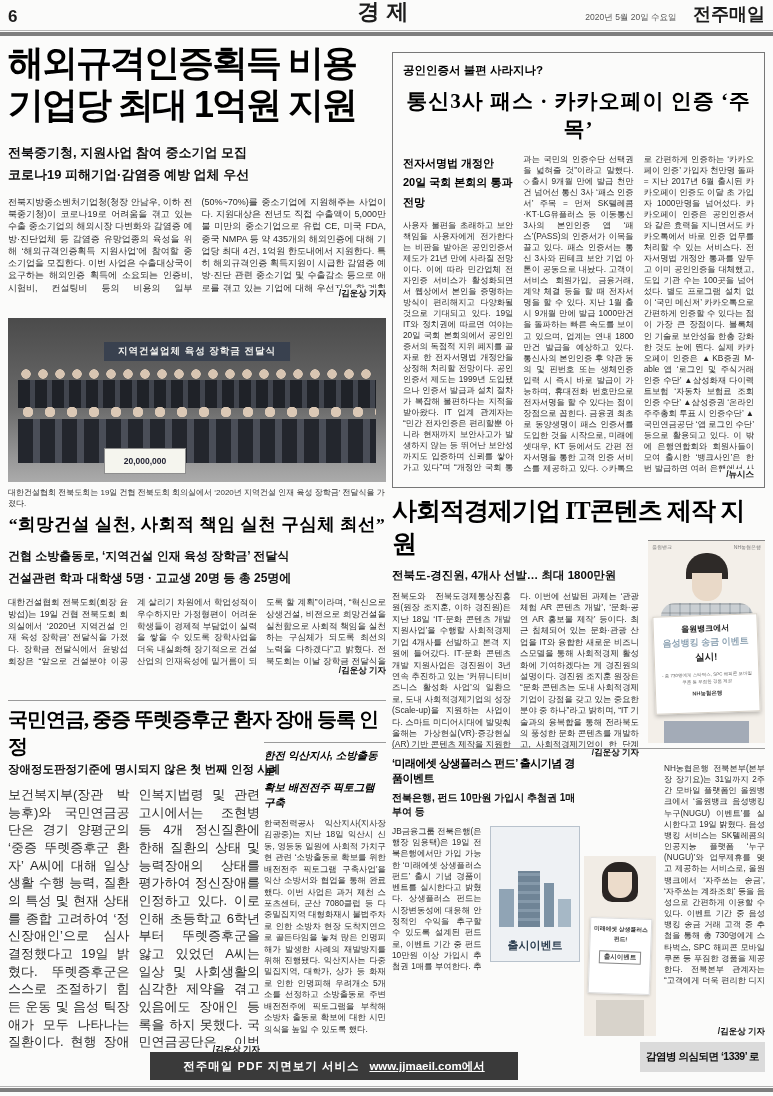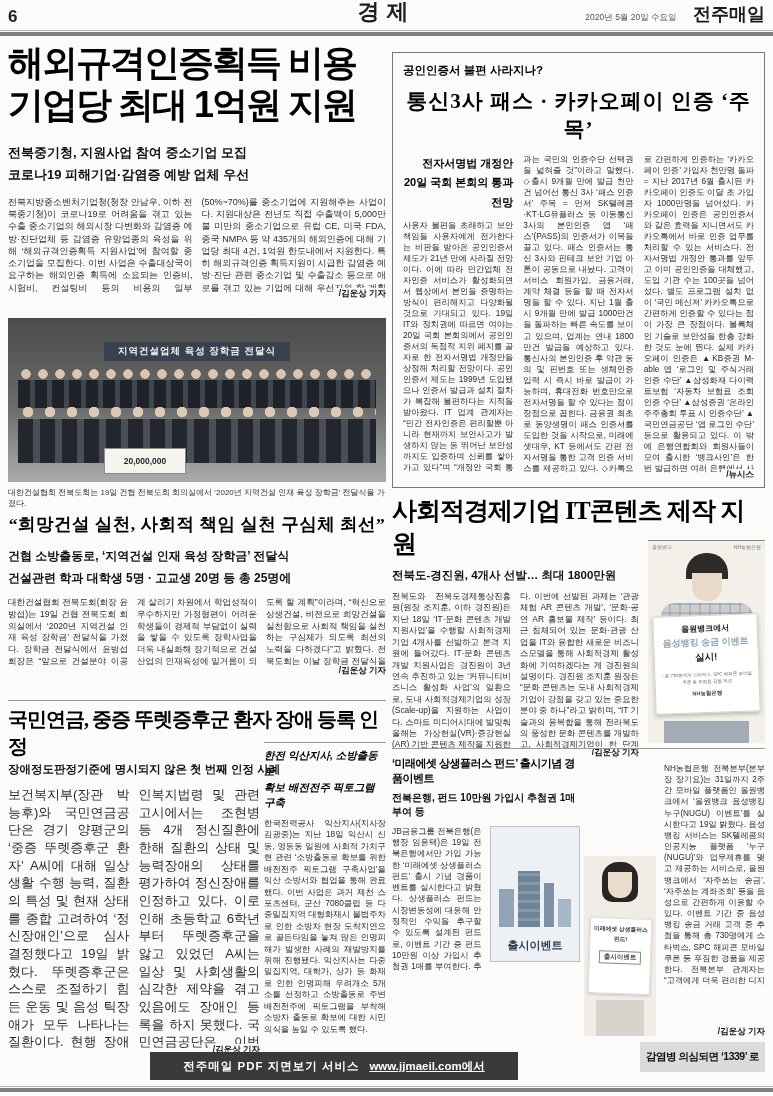--- a/index.html
+++ b/index.html
@@ -72,21 +72,21 @@
              display:flex;align-items:center;justify-content:center;gap:10px;}
   .pdfbanner .lbl{font-size:11.5px;font-weight:bold;letter-spacing:1px;}
   .pdfbanner .url{font-size:11.5px;font-weight:bold;text-decoration:underline;color:#fff;}
   
   .certbox{left:392px;top:52px;width:373px;height:436px;border:1px solid #777;box-sizing:border-box;
            padding:10px 10px 8px;background:#fbfbfa;}
   .kicker{font-size:11.5px;font-weight:bold;color:#000;}
   .certbox h2{margin:9px 0 11px;text-align:center;font-size:21px;font-weight:bold;letter-spacing:1px;color:#000;}
   .certcols{position:relative;height:330px;column-count:3;column-gap:10px;overflow:hidden;
             font-size:8.3px;line-height:1.33;text-align:justify;color:#2a2a2a;}
-  .boxsub{font-size:11px;font-weight:bold;text-align:right;line-height:1.75;margin-bottom:8px;color:#000;}
+  .boxsub{font-size:11px;font-weight:bold;text-align:left;line-height:1.75;margin-bottom:8px;color:#000;}
   .boxsub span{display:block;}
   .certbox .byline{right:10px;bottom:6px;}
   
   .social{left:392px;top:494px;width:373px;}
   .social h2{margin:0;font-size:25px;font-weight:bold;letter-spacing:-1px;color:#000;}
   .social .sub{margin-top:8px;font-size:11.5px;}
   .social .bodywrap{margin-top:8px;width:247px;height:168px;}
   .social .bt{font-size:8.4px;}
   
   .ad{position:absolute;left:648px;top:540px;width:117px;height:202px;background:#f3efe9;border-top:1px solid #888;overflow:hidden;}

